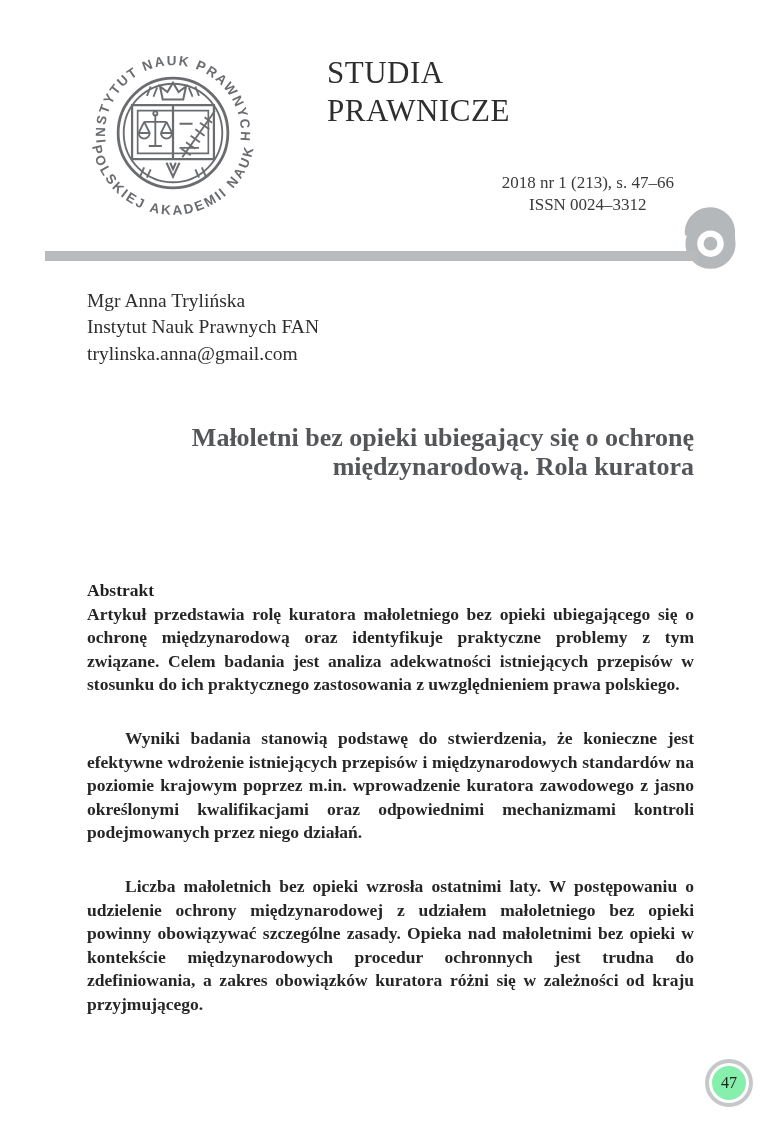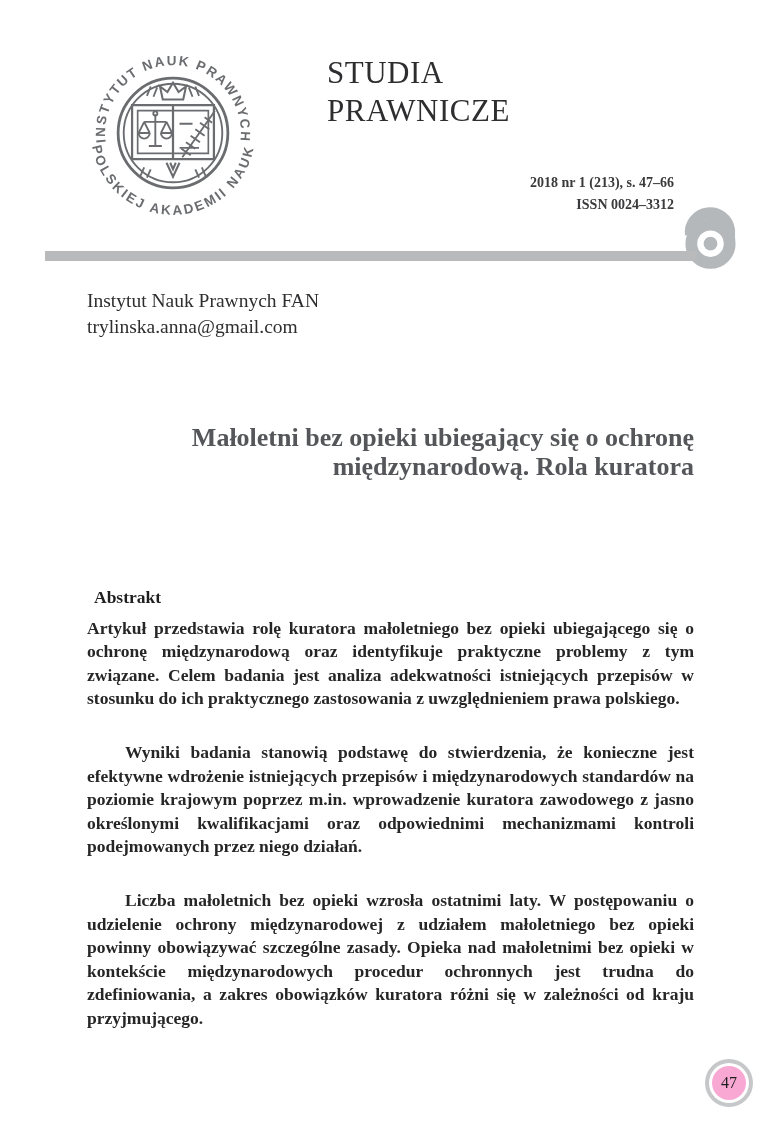--- a/index.html
+++ b/index.html
@@ -26,25 +26,24 @@
     font-size: 31px;
     line-height: 38px;
     letter-spacing: 0.5px;
     color: #2e2e30;
     white-space: pre-line;
     margin-left: 40px;
   }
   .pub-info {
     position: absolute;
     right: 106px; top: 172px;
-    text-align: right;
-    font-size: 14px;
+    text-align: center;
+    font-size: 17px;
     line-height: 21.7px;
     color: #3a3a3c;
-    font-weight: bold;
   }
   .oa-icon {
     position: absolute;
     left: 683px; top: 186px;
     width: 55px; height: 84px;
   }
   .header-divider {
     position: absolute;
     left: 45px; top: 251px;
     width: 652px; height: 10px;
@@ -75,21 +74,21 @@
   
   .abstract {
     position: absolute;
     left: 87px; top: 579px;
     width: 607px;
     font-size: 17.5px;
     line-height: 23.6px;
     color: #262626;
   }
   .abstract h3 {
-    margin: 7px;
+    margin: 0;
     font-size: 17.5px;
     line-height: 23.6px;
     font-weight: bold;
     color: #1f1f1f;
   }
   .abstract p {
     margin: 0;
     text-align: justify;
     hyphens: none;
     font-weight: bold;
@@ -107,21 +106,21 @@
   }
   .page-badge .ring {
     width: 40px; height: 40px;
     border-radius: 50%;
     background: #ffffff;
     display: flex; align-items: center; justify-content: center;
   }
   .page-badge .disc {
     width: 34px; height: 34px;
     border-radius: 50%;
-    background: #f9a8d4;
+    background: #86efac;
     display: flex; align-items: center; justify-content: center;
     font-size: 16px;
     color: #1e1e1e;
   }
 </style>
 </head>
 <body>
 
 <div class="page">
 
@@ -180,20 +179,21 @@
     <g stroke="#b5b8ba" fill="none">
       <circle cx="28" cy="58" r="19.5" stroke-width="12"></circle>
       <path d="M 8,49 A 19.5,19.5 0 1 1 47,44 L 47,55" stroke-width="12"></path>
     </g>
     <circle cx="28" cy="58" r="7" fill="#b5b8ba"></circle>
   </svg>
 
   <div class="header-divider"></div>
 
   <div class="author-block">
+    <div>Mgr Anna Trylińska</div>
     <div>Instytut Nauk Prawnych FAN</div>
     <div>trylinska.anna@gmail.com</div>
   </div>
 
   <div class="article-title">Małoletni bez opieki ubiegający się o ochronę międzynarodową. Rola kuratora</div>
 
   <div class="abstract">
     <h3>Abstrakt</h3>
     <p>Artykuł przedstawia rolę kuratora małoletniego bez opieki ubiegającego się o ochronę międzynarodową oraz identyfikuje praktyczne problemy z tym związane. Celem badania jest analiza adekwatności istniejących przepisów w stosunku do ich praktycznego zastosowania z uwzględnieniem prawa polskiego.</p>
     <p>Wyniki badania stanowią podstawę do stwierdzenia, że konieczne jest efektywne wdrożenie istniejących przepisów i międzynarodowych standardów na poziomie krajowym poprzez m.in. wprowadzenie kuratora zawodowego z jasno określonymi kwalifikacjami oraz odpowiednimi mechanizmami kontroli podejmowanych przez niego działań.</p>

